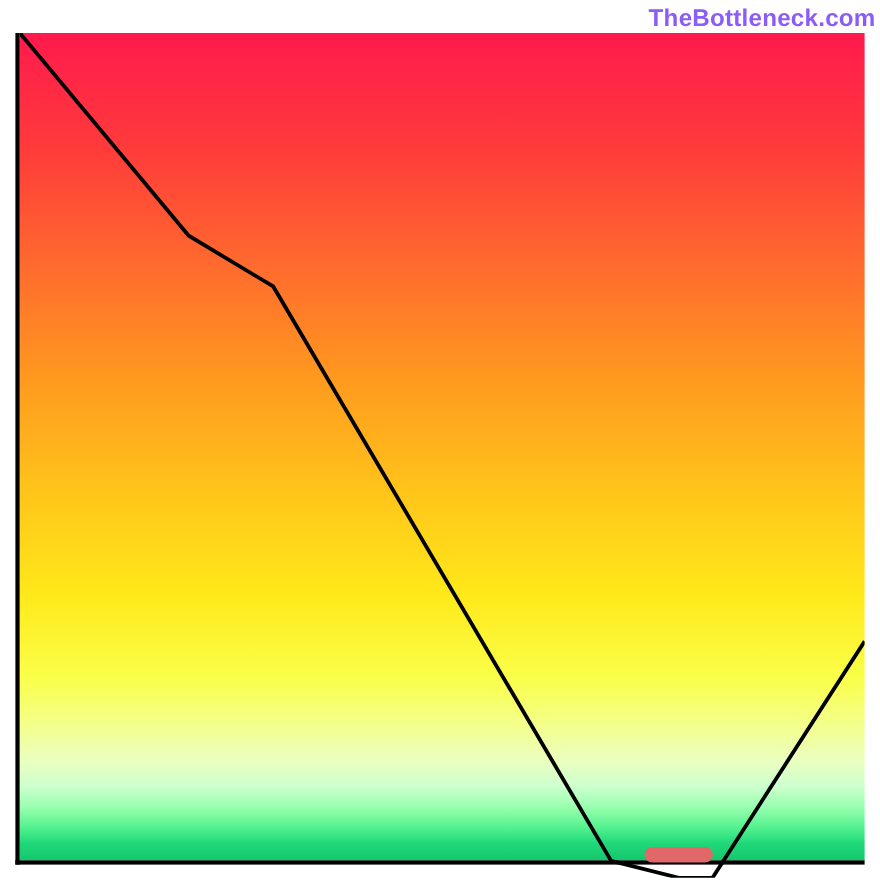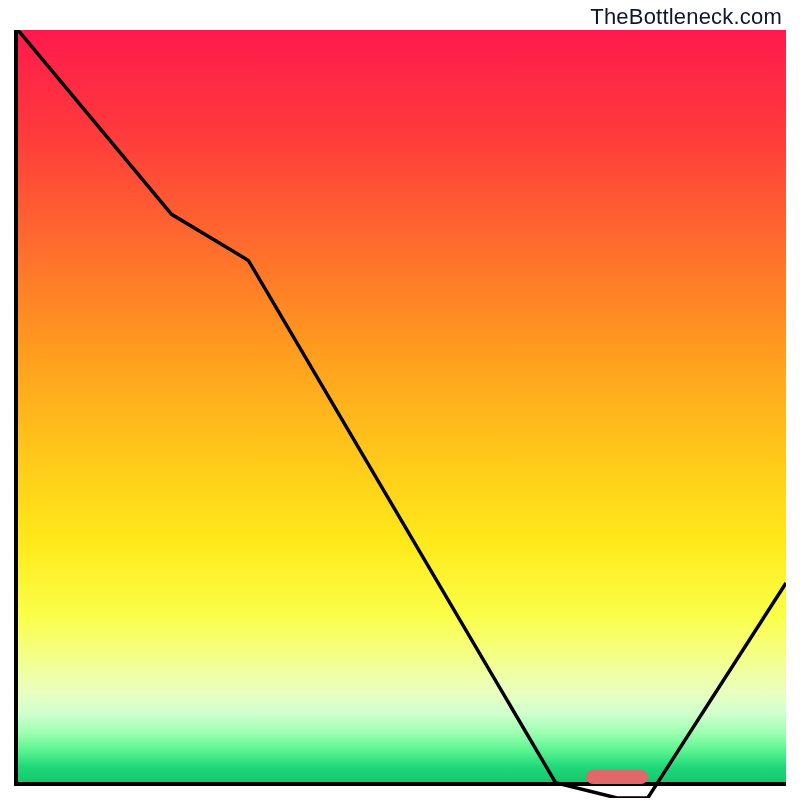--- a/index.html
+++ b/index.html
@@ -12,24 +12,24 @@
     font-family: Arial, Helvetica, sans-serif;
   }
   .frame {
     position: relative;
     width: 800px;
     height: 800px;
   }
   .watermark {
     position: absolute;
     top: 4px;
-    right: 18px;
+    right: 4px;
     font-size: 22px;
-    font-weight: 400;
-    color: #0f172a;
+    font-weight: 700;
+    color: #8b5cf6;
     letter-spacing: 0.2px;
   }
   .plot {
     position: absolute;
     left: 14px;
     top: 30px;
     width: 772px;
     height: 756px;
     border-left: 4px solid #000;
     border-bottom: 4px solid #000;

